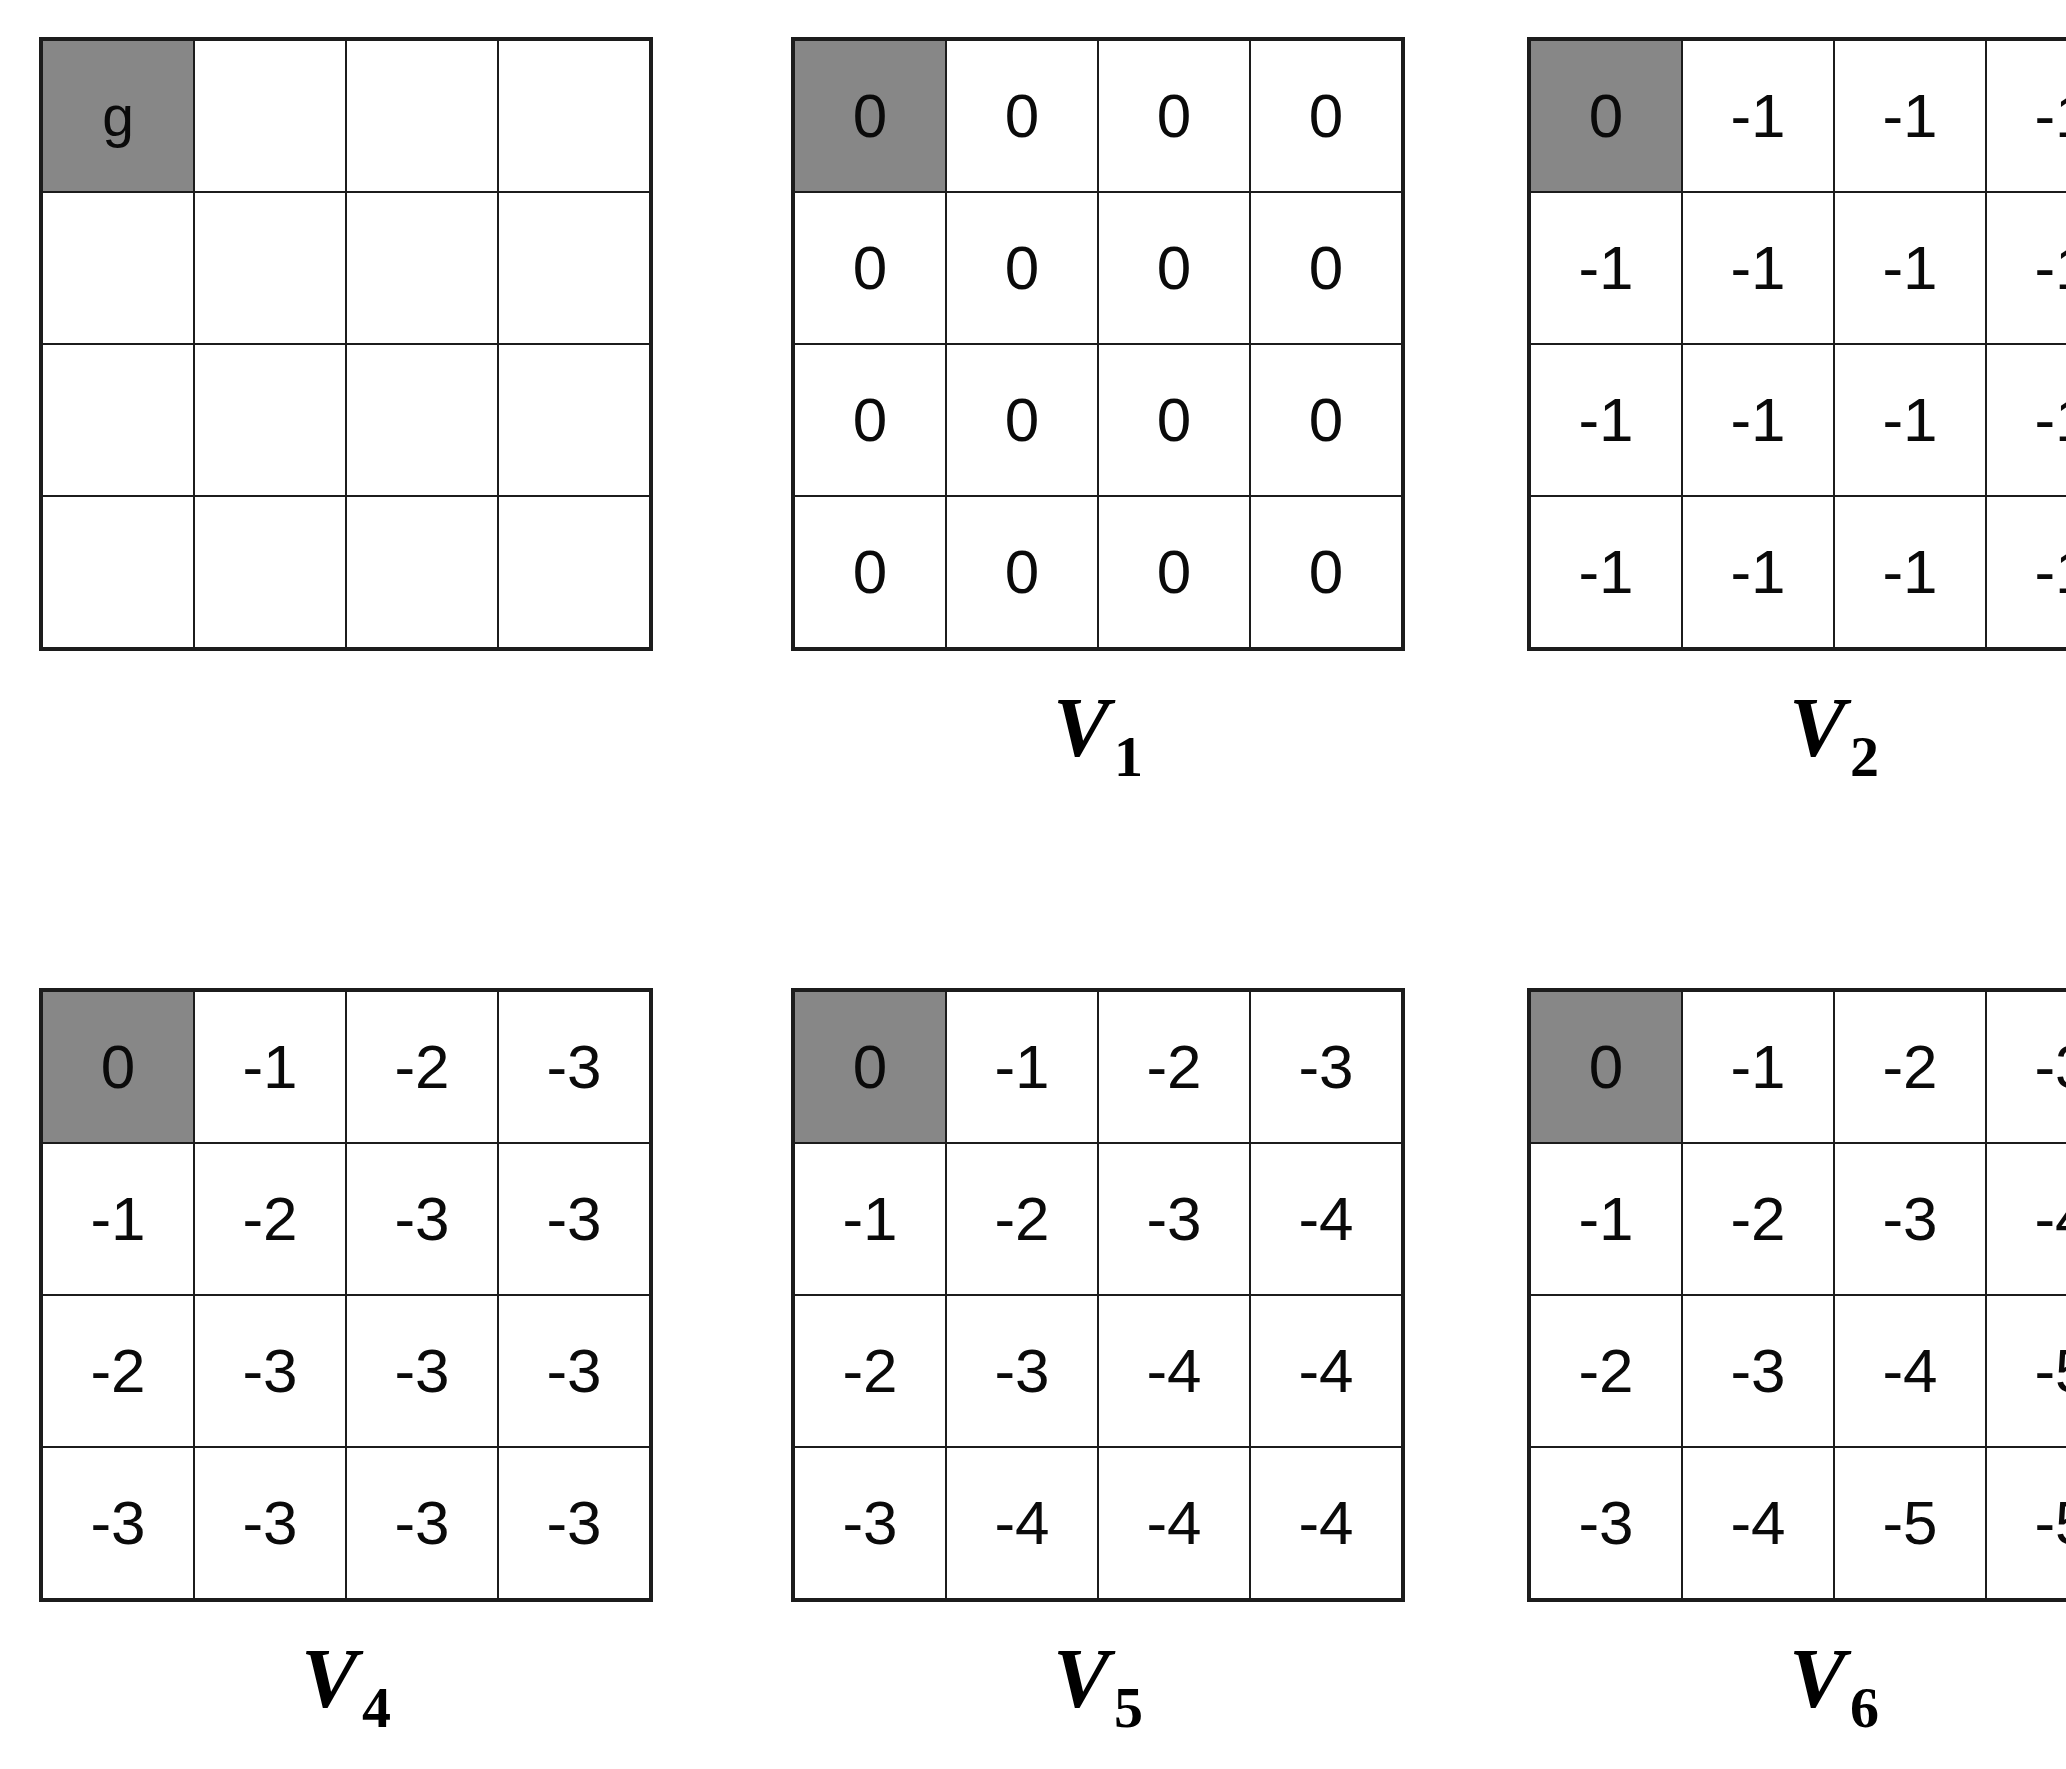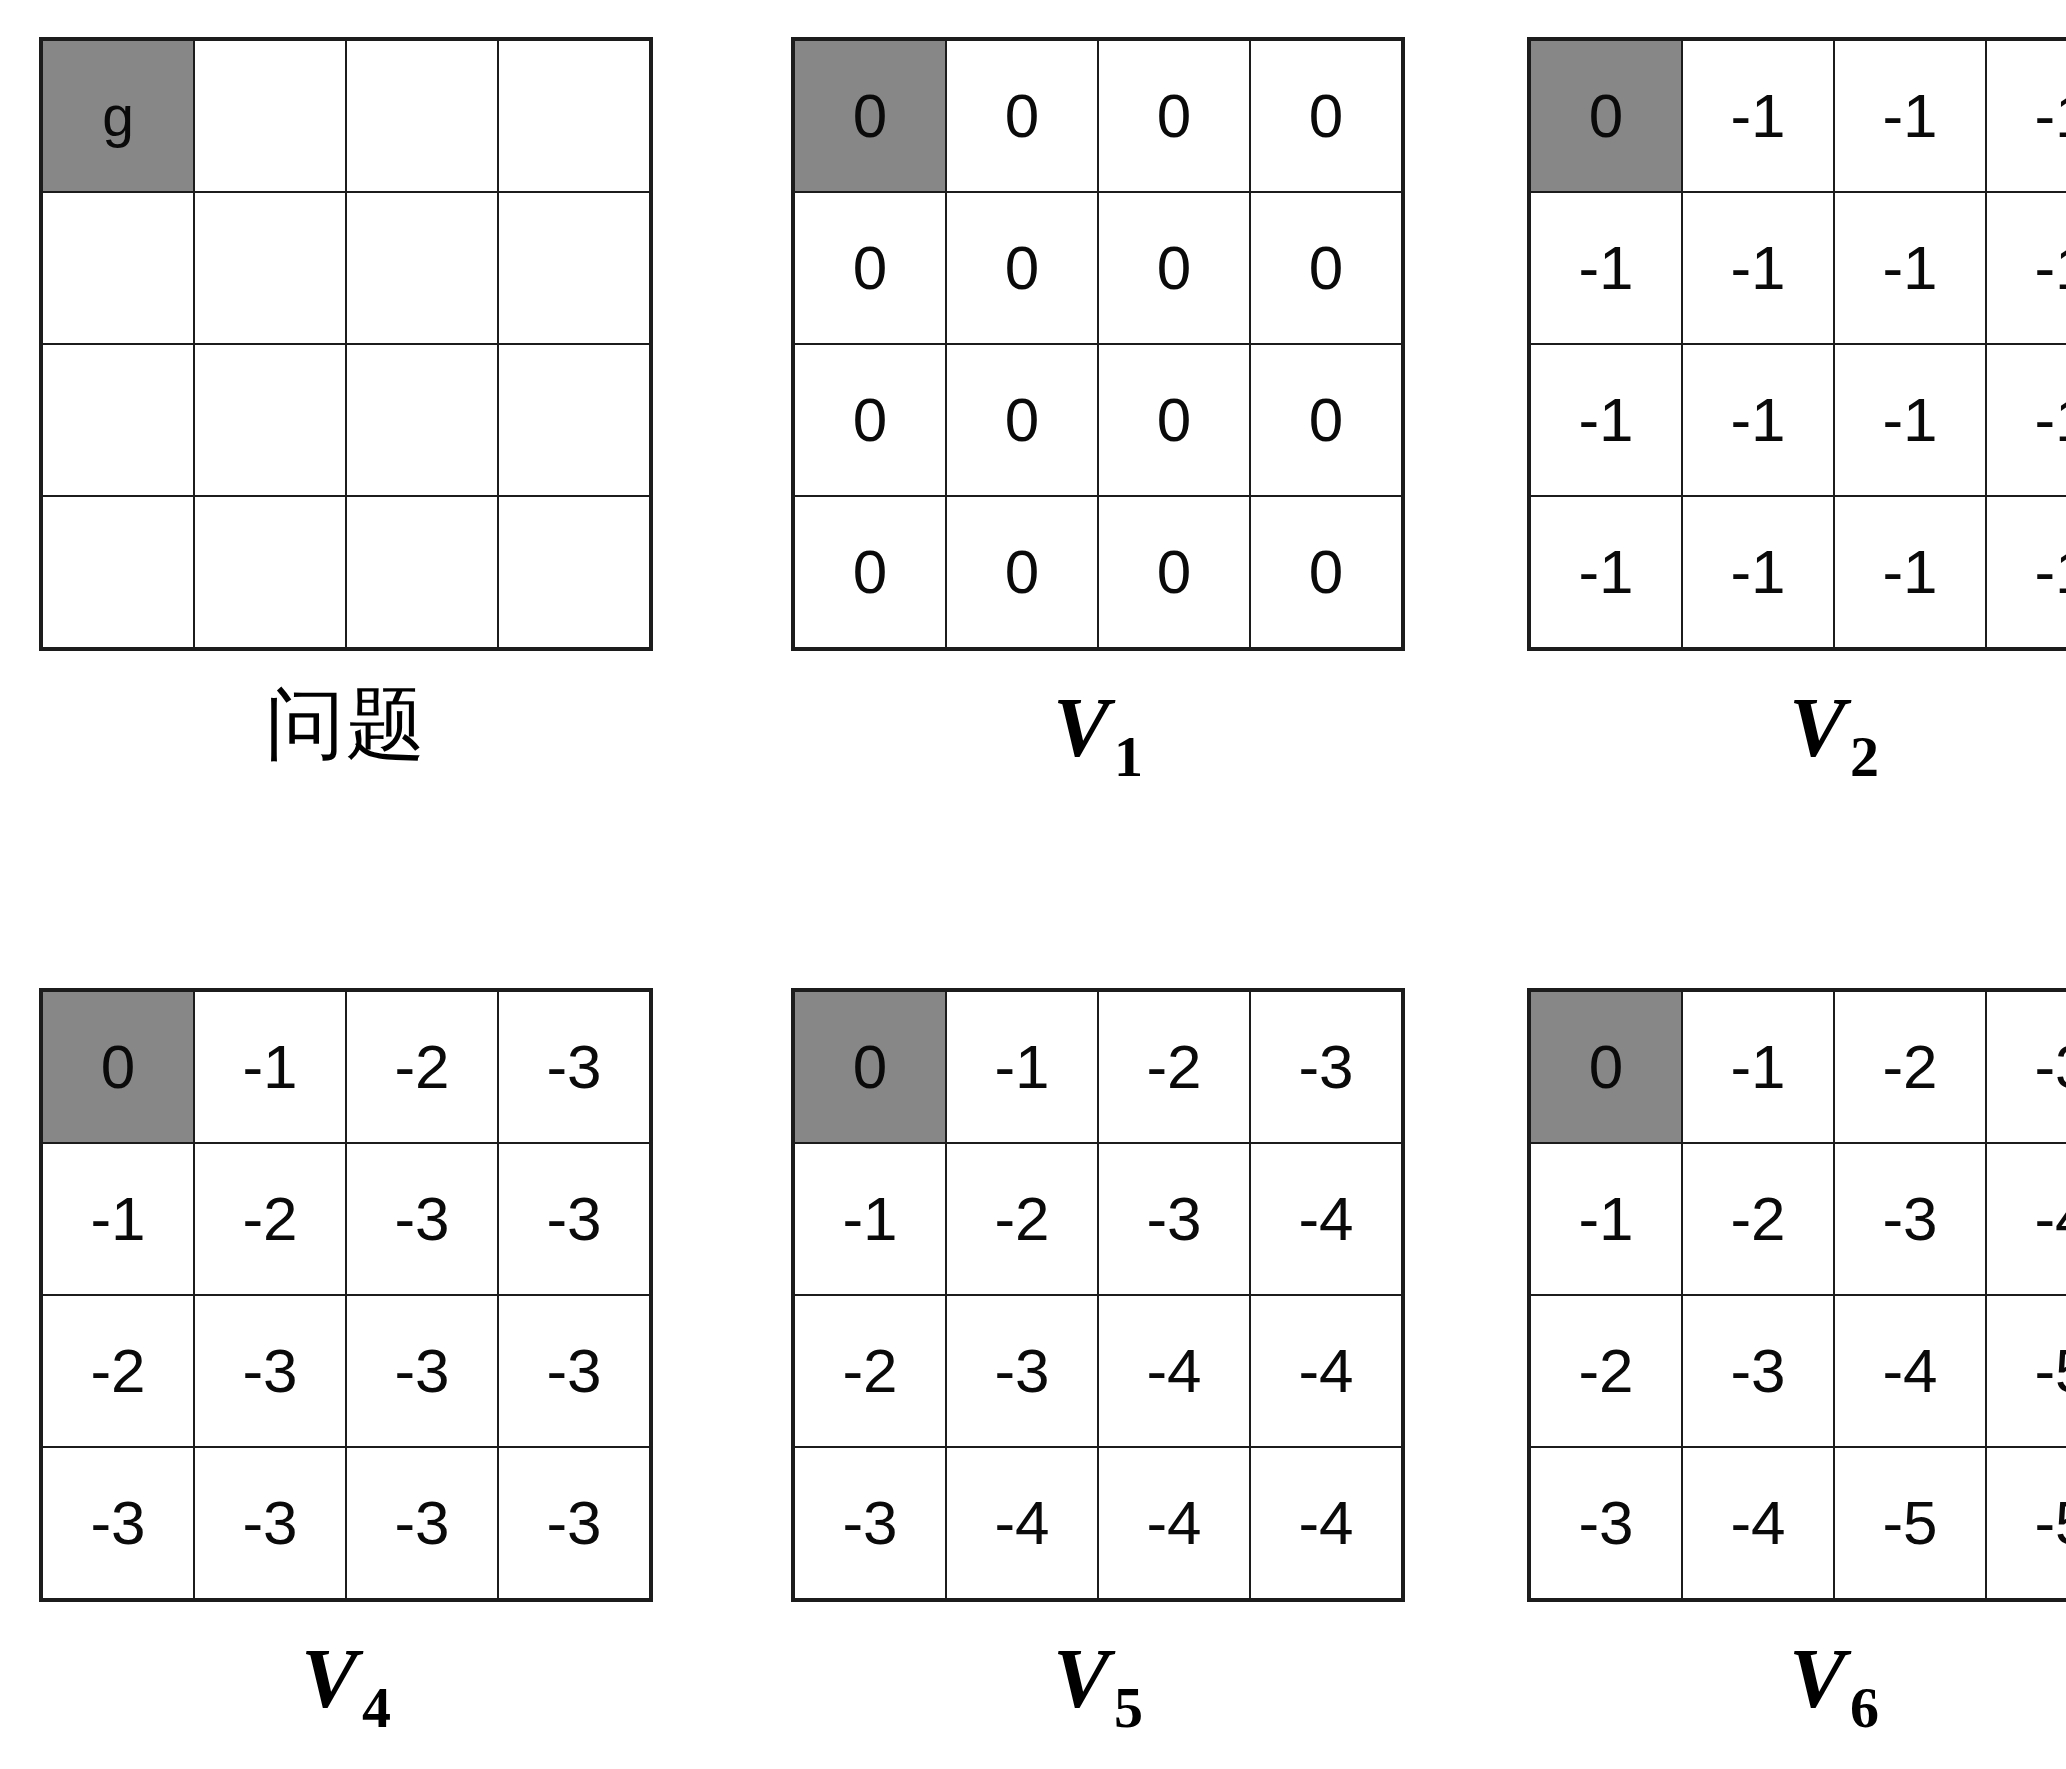--- a/index.html
+++ b/index.html
@@ -148,23 +148,20 @@
               <td style="border-color: rgb(28, 28, 28);"></td>
             </tr>
             <tr>
               <td style="border-color: rgb(28, 28, 28);"></td>
               <td style="border-color: rgb(28, 28, 28);"></td>
               <td style="border-color: rgb(28, 28, 28);"></td>
               <td style="border-color: rgb(28, 28, 28);"></td>
             </tr>
           </tbody>
         </table>
-        <div class="panel-label">
-          <span class="label-cjk">问题</span>
-        </div>
       </div>
     <div class="panel p1">
         <table class="vgrid" style="border-color: rgb(28, 28, 28);">
           <tbody>
             <tr>
               <td class="shaded" style="background: rgb(135, 135, 135); border-color: rgb(28, 28, 28);">0</td>
               <td style="border-color: rgb(28, 28, 28);">0</td>
               <td style="border-color: rgb(28, 28, 28);">0</td>
               <td style="border-color: rgb(28, 28, 28);">0</td>
             </tr>

